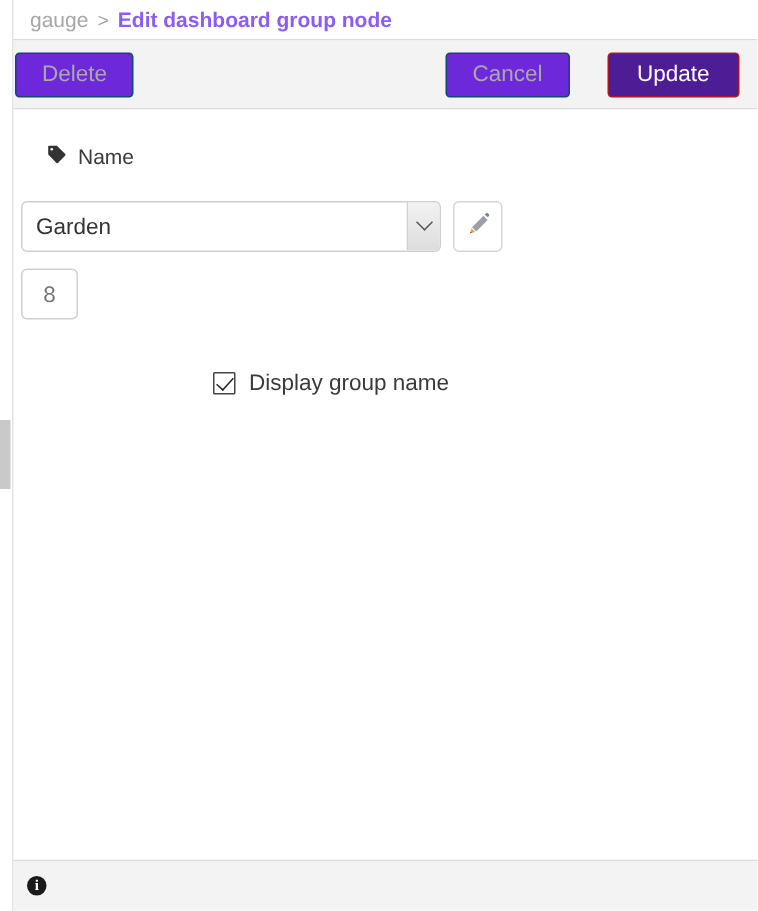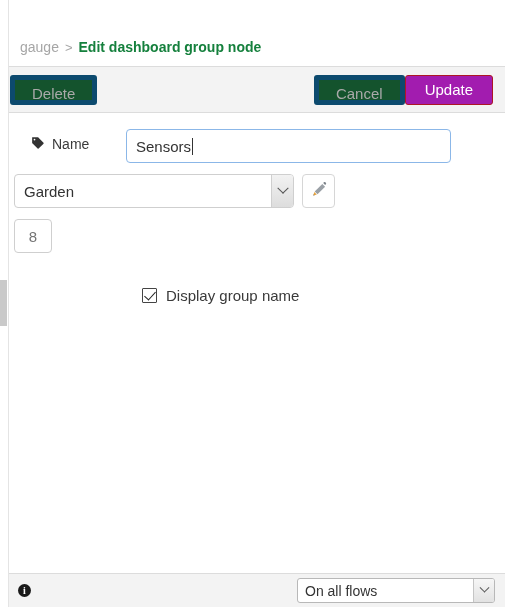--- a/index.html
+++ b/index.html
@@ -56,79 +56,78 @@
     border-radius: 0;
   }
 
   
   .header {
     height: 27px;
     flex: 0 0 27px;
     background: #ffffff;
     border-bottom: 1px solid #dcdcdc;
     display: flex;
-    align-items: flex-start;
+    align-items: center;
     padding-left: 20px;
-    margin-top: 40px;
   }
   .breadcrumb {
     display: flex;
     align-items: center;
     gap: 6px;
     font-size: 14px;
     line-height: 1;
   }
   .crumb-parent {
     color: #a6a6a6;
     cursor: pointer;
   }
   .crumb-sep {
     color: #a6a6a6;
     font-size: 13px;
   }
   .crumb-current {
-    color: #15803d;
+    color: #8b5cf6;
     font-weight: bold;
   }
 
   
   .toolbar {
     height: 46px;
     flex: 0 0 46px;
     background: #f3f3f3;
     border-bottom: 1px solid #dcdcdc;
     display: flex;
     align-items: center;
     padding: 0 12px 0 10px;
     position: relative;
   }
   .btn {
     font-family: "Liberation Sans", sans-serif;
     font-size: 15px;
     border-radius: 3px;
     cursor: pointer;
-    background: #14532d;
-    border: 5px solid #0c4a6e;
+    background: #6d28d9;
+    border: 1px solid #0c4a6e;
     color: #a9a9a9;
     height: 30px;
     padding: 0 17px;
     line-height: 28px;
   }
   .btn-delete { }
   .toolbar-right {
     margin-left: auto;
     display: flex;
     align-items: center;
-    gap: 0;
+    gap: 25px;
   }
   .btn-cancel {
     color: #a9a9a9;
   }
   .btn-update {
-    background: #a21caf;
+    background: #4c1d95;
     border: 1px solid #ad1625;
     color: #ffffff;
     padding: 0 19px;
   }
 
   
   .form-body {
     flex: 1 1 auto;
     background: #ffffff;
     padding: 16px 14px 0 14px;
@@ -382,24 +381,20 @@
 
     <div class="form-row">
       <div class="form-label">
         <span class="ico">
           <svg width="14" height="14" viewBox="0 0 16 16" aria-hidden="true">
             <path d="M1.3 7.6V1.8c0-.3.2-.5.5-.5h5.8c.2 0 .4 0 .5.2l6.2 6.2c.3.3.3.8 0 1.1l-5.6 5.6c-.3.3-.8.3-1.1 0L1.5 8.2c-.2-.1-.2-.3-.2-.6z" fill="#333"></path>
             <circle cx="4" cy="4" r="1" fill="#fff"></circle>
           </svg>
         </span>
         <span>Name</span>
-      </div>
-      <div class="name-value-box">
-        <span>Sensors</span>
-          <span class="caret"></span>
       </div>
     </div>
 
     <div class="form-row">
       <div class="select-wrap">
         <select class="styled-select">
           <option>Garden</option>
         </select>
         <span class="select-btnface">
           <span class="chev"></span>
@@ -425,28 +420,20 @@
       <span class="checkbox"></span>
       <span class="check-label">Display group name</span>
     </div>
 
   </div>
 
   <div class="footer">
     <div class="footer-info">
       <span class="info-glyph">i</span>
     </div>
-    <div class="footer-select-wrap">
-      <select class="footer-select">
-        <option>On all flows</option>
-      </select>
-      <span class="footer-select-btnface">
-        <span class="chev"></span>
-      </span>
-    </div>
   </div>
 
 </div>
 
 <div class="left-gutter">
   <div class="left-gutter-track">
     <div class="scroll-thumb"></div>
   </div>
 </div>
 

